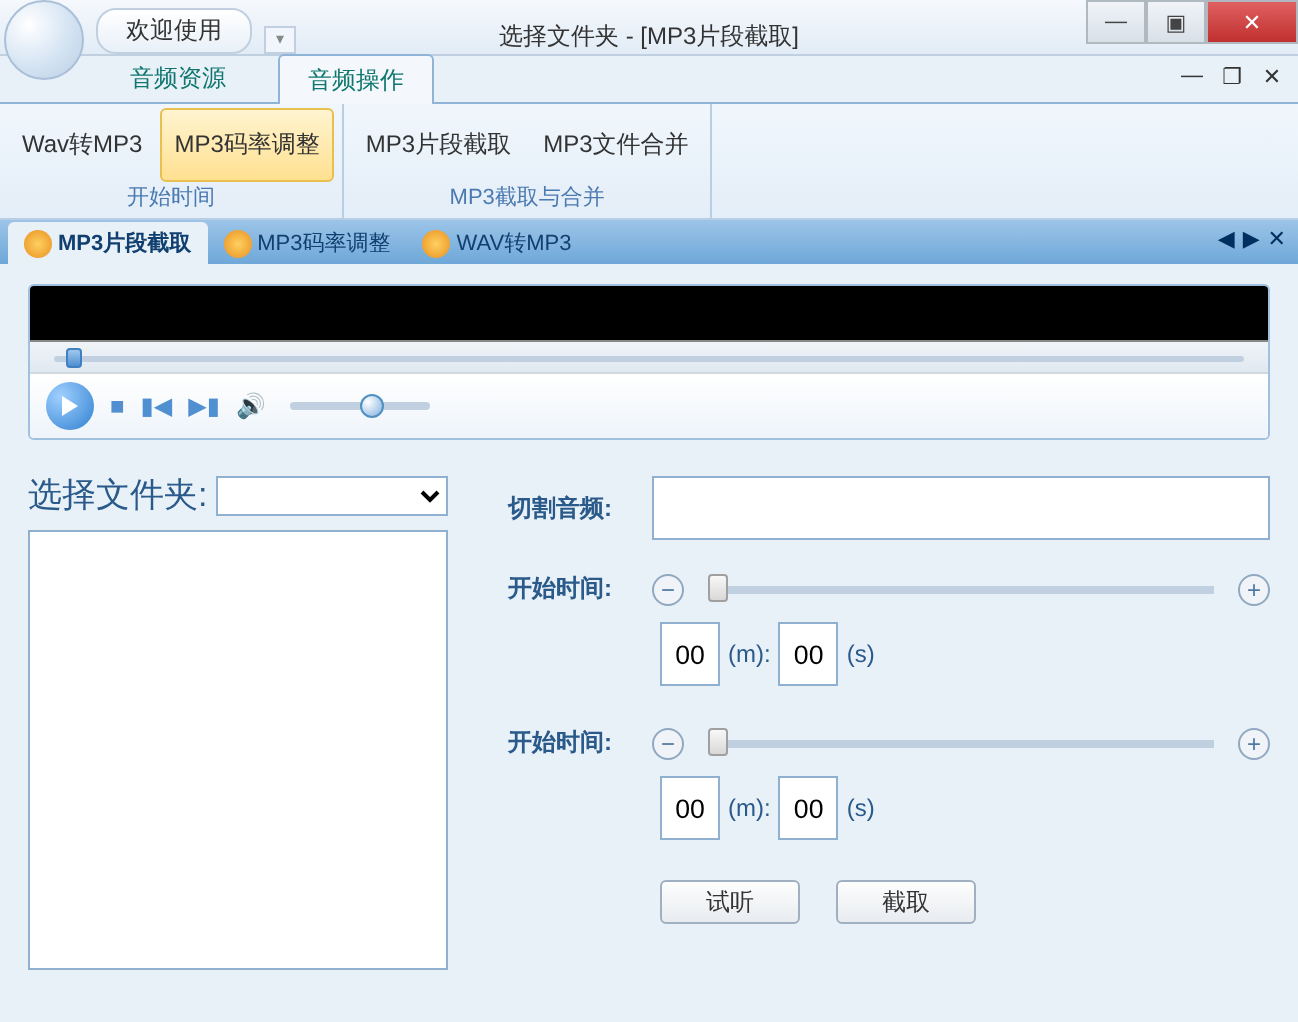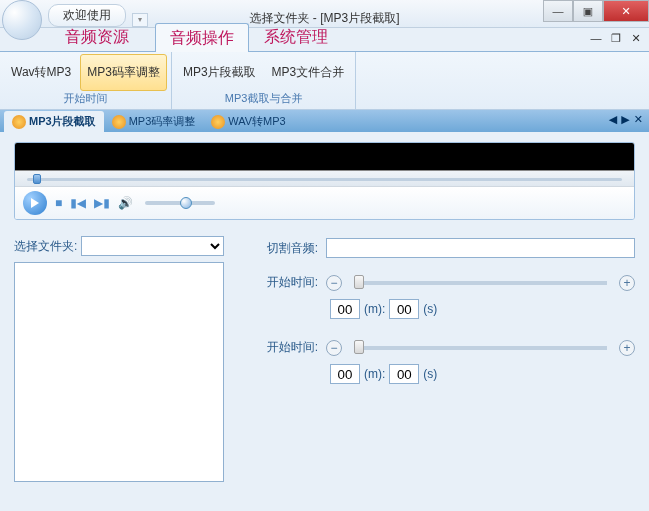--- a/index.html
+++ b/index.html
@@ -10,21 +10,21 @@
 .orb { width: 40px; height: 40px; border-radius: 50%; background: radial-gradient(circle at 30% 30%, #fff, #d8e6f4, #b8cee4); position: absolute; left: 2px; top: 0px; border: 1px solid #aac0d8; z-index: 10; }
 .welcome-pill { margin-left: 48px; padding: 2px 14px; background: linear-gradient(#fff,#e8f0f8); border: 1px solid #c0d0e0; border-radius: 10px; font-size: 12px; color: #333; }
 .title-dd { margin-left: 6px; width: 16px; height: 14px; border: 1px solid #c0d0e0; background: #f0f6fc; font-size: 8px; text-align: center; line-height: 12px; color: #888; }
 .title-center { position: absolute; left: 50%; transform: translateX(-50%); color: #333; font-size: 12px; }
 .win-controls { position: absolute; right: 0; top: 0; display: flex; }
 .win-btn { width: 30px; height: 22px; background: linear-gradient(#f0f4f8,#d8e0e8); border: 1px solid #b0b8c0; display: flex; align-items: center; justify-content: center; font-size: 11px; color: #444; cursor: pointer; }
 .win-btn.close { background: linear-gradient(#e06060,#c03030); color: #fff; width: 46px; }
 
 
 .menubar { height: 24px; display: flex; align-items: flex-end; padding-left: 50px; border-bottom: 1px solid #8fb4d8; position: relative; }
-.menu-tab { padding: 4px 14px 3px; color: #be185d; font-size: 16px; cursor: pointer; border: 1px solid transparent; border-bottom: none; }
+.menu-tab { padding: 4px 14px 3px; color: #0f766e; font-size: 12px; cursor: pointer; border: 1px solid transparent; border-bottom: none; }
 .menu-tab.active { background: #f4f8fc; border-color: #8fb4d8; border-radius: 3px 3px 0 0; position: relative; top: 1px; margin-left: 11px; }
 .menubar-right { position: absolute; right: 6px; top: 4px; display: flex; gap: 6px; }
 .mb-ctrl { width: 14px; height: 14px; color: #333; font-size: 11px; text-align: center; cursor: pointer; }
 
 
 .ribbon { height: 58px; background: linear-gradient(#f0f6fc,#e4eef8); display: flex; border-bottom: 1px solid #b8cee4; }
 .ribbon-group { display: flex; flex-direction: column; align-items: center; border-right: 1px solid #b8cee4; padding: 2px 4px; }
 .ribbon-btns { display: flex; gap: 2px; flex: 1; }
 .ribbon-btn { padding: 6px 6px; font-size: 12px; color: #333; border: 1px solid transparent; border-radius: 3px; cursor: pointer; display: flex; align-items: center; white-space: nowrap; }
 .ribbon-btn.hover { background: linear-gradient(#fff4d0,#ffe090); border-color: #e8c050; }
@@ -48,28 +48,28 @@
 .player-ctrls { height: 32px; display: flex; align-items: center; padding: 0 8px; gap: 8px; background: linear-gradient(#fff,#eef4fa); }
 .play-btn { width: 24px; height: 24px; border-radius: 50%; background: radial-gradient(circle at 30% 30%,#a0d0ff,#3080d0); display: flex; align-items: center; justify-content: center; color: #fff; cursor: pointer; }
 .play-btn svg { width: 10px; height: 10px; fill: #fff; }
 .pc-btn { color: #5090d0; cursor: pointer; font-size: 12px; }
 .vol-slider { width: 70px; height: 4px; background: #c0d0e0; border-radius: 2px; position: relative; margin-left: 4px; }
 .vol-thumb { position: absolute; left: 35px; top: -4px; width: 12px; height: 12px; background: radial-gradient(circle at 30% 30%,#fff,#80b0e0); border: 1px solid #5090c0; border-radius: 50%; }
 
 .form-area { display: flex; margin-top: 16px; gap: 30px; }
 .left-col { width: 210px; }
 .folder-row { display: flex; align-items: center; gap: 4px; margin-bottom: 6px; }
-.folder-label { color: #2a5a8a; font-size: 12px; white-space: nowrap; }
+.folder-label { color: #2a5a8a; font-size: 17px; white-space: nowrap; }
 .folder-select { flex: 1; height: 20px; border: 1px solid #90b0d0; background: #fff; font-size: 11px; }
 .listbox { width: 100%; height: 220px; border: 1px solid #90b0d0; background: #fff; }
 
 .right-col { flex: 1; padding-top: 2px; }
 .field-row { display: flex; align-items: center; gap: 8px; margin-bottom: 16px; color: #2a5a8a; font-size: 12px; }
-.field-label { width: 64px; text-align: right; }
-.text-input { height: 20px; border: 1px solid #90b0d0; background: #fff; padding: 0 4px; }
+.field-label { width: 64px; text-align: left; font-weight: bold; }
+.text-input { height: 32px; border: 1px solid #90b0d0; background: #fff; padding: 0 4px; }
 .text-input.wide { flex: 1; }
 .text-input.time { width: 30px; text-align: center; }
 .unit { color: #2a5a8a; }
 .range-slider { flex: 1; height: 4px; background: #c0d0e0; position: relative; margin: 0 4px; }
 .range-end { width: 16px; height: 16px; border: 1px solid #90a8c0; border-radius: 50%; background: #f0f4f8; display: flex; align-items: center; justify-content: center; color: #5078a0; font-size: 12px; cursor: pointer; line-height: 1; }
 .range-thumb { position: absolute; left: 0; top: -6px; width: 10px; height: 14px; background: linear-gradient(#f8f8f8,#d8d8d8); border: 1px solid #a0a0a0; border-radius: 2px; }
 .time-row { display: flex; align-items: center; gap: 4px; margin-left: 76px; margin-top: -8px; margin-bottom: 20px; }
 .btn-row { display: flex; gap: 18px; margin-left: 76px; margin-top: 8px; }
 .action-btn { width: 70px; height: 22px; background: linear-gradient(#fdfdfd,#e8ecf0); border: 1px solid #a0b0c0; border-radius: 3px; color: #333; font-size: 12px; cursor: pointer; }
 </style>
@@ -84,21 +84,20 @@
   <div class="win-controls">
     <div class="win-btn">—</div>
     <div class="win-btn">▣</div>
     <div class="win-btn close">✕</div>
   </div>
 </div>
 
 <div class="menubar">
   <div class="menu-tab">音频资源</div>
   <div class="menu-tab active">音频操作</div>
-  <div class="menu-tab">系统管理</div>
   <div class="menubar-right">
     <div class="mb-ctrl">—</div>
     <div class="mb-ctrl">❐</div>
     <div class="mb-ctrl">✕</div>
   </div>
 </div>
 
 <div class="ribbon">
   <div class="ribbon-group">
     <div class="ribbon-btns">
@@ -197,15 +196,19 @@
           </div>
         <span class="range-end">+</span>
       </div>
       <div class="time-row">
         <input class="text-input time" value="00" style="">
         <span class="unit">(m):</span>
         <input class="text-input time" value="00" style="">
         <span class="unit">(s)</span>
       </div>
 
+      <div class="btn-row">
+        <button class="action-btn">试听</button>
+        <button class="action-btn">截取</button>
+      </div>
     </div>
   </div>
 </div>
 
 </body></html>

